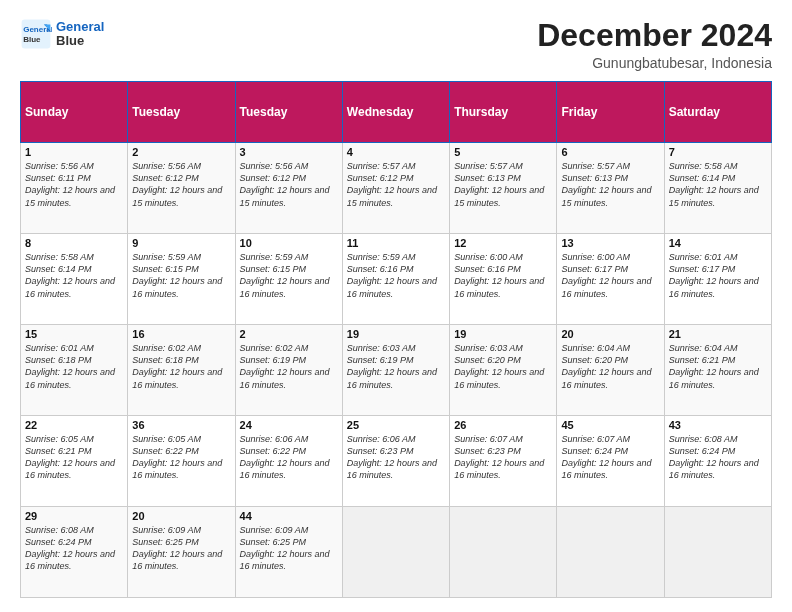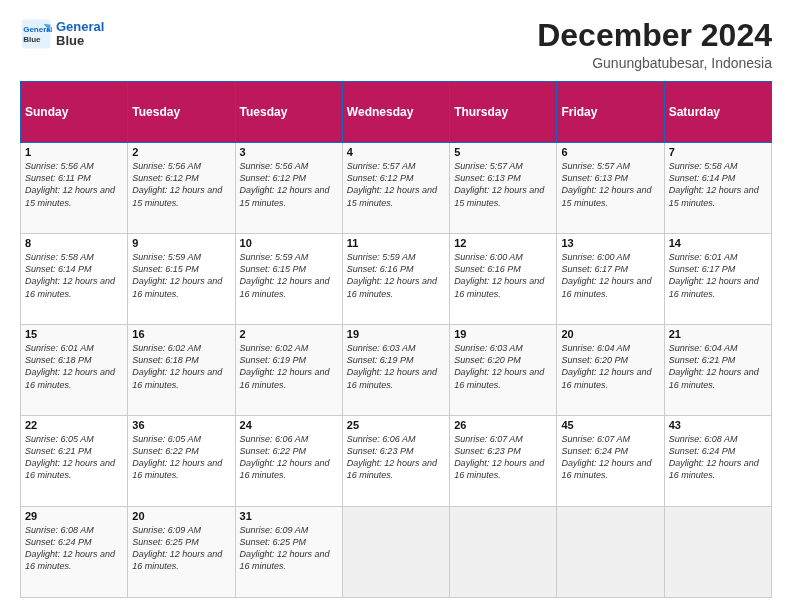--- a/index.html
+++ b/index.html
@@ -253,21 +253,21 @@
         <tr>
           <td>
             <span class="day-number">29</span>
             <div class="day-info">Sunrise: 6:08 AM<br>Sunset: 6:24 PM<br>Daylight: 12 hours and 16 minutes.</div>
           </td>
           <td>
             <span class="day-number">20</span>
             <div class="day-info">Sunrise: 6:09 AM<br>Sunset: 6:25 PM<br>Daylight: 12 hours and 16 minutes.</div>
           </td>
           <td>
-            <span class="day-number">31</span>
+            <span class="day-number">44</span>
             <div class="day-info">Sunrise: 6:09 AM<br>Sunset: 6:25 PM<br>Daylight: 12 hours and 16 minutes.</div>
           </td>
           <td class="empty-cell"></td>
           <td class="empty-cell"></td>
           <td class="empty-cell"></td>
           <td class="empty-cell"></td>
         </tr>
       </tbody>
   </table>
 </div>

